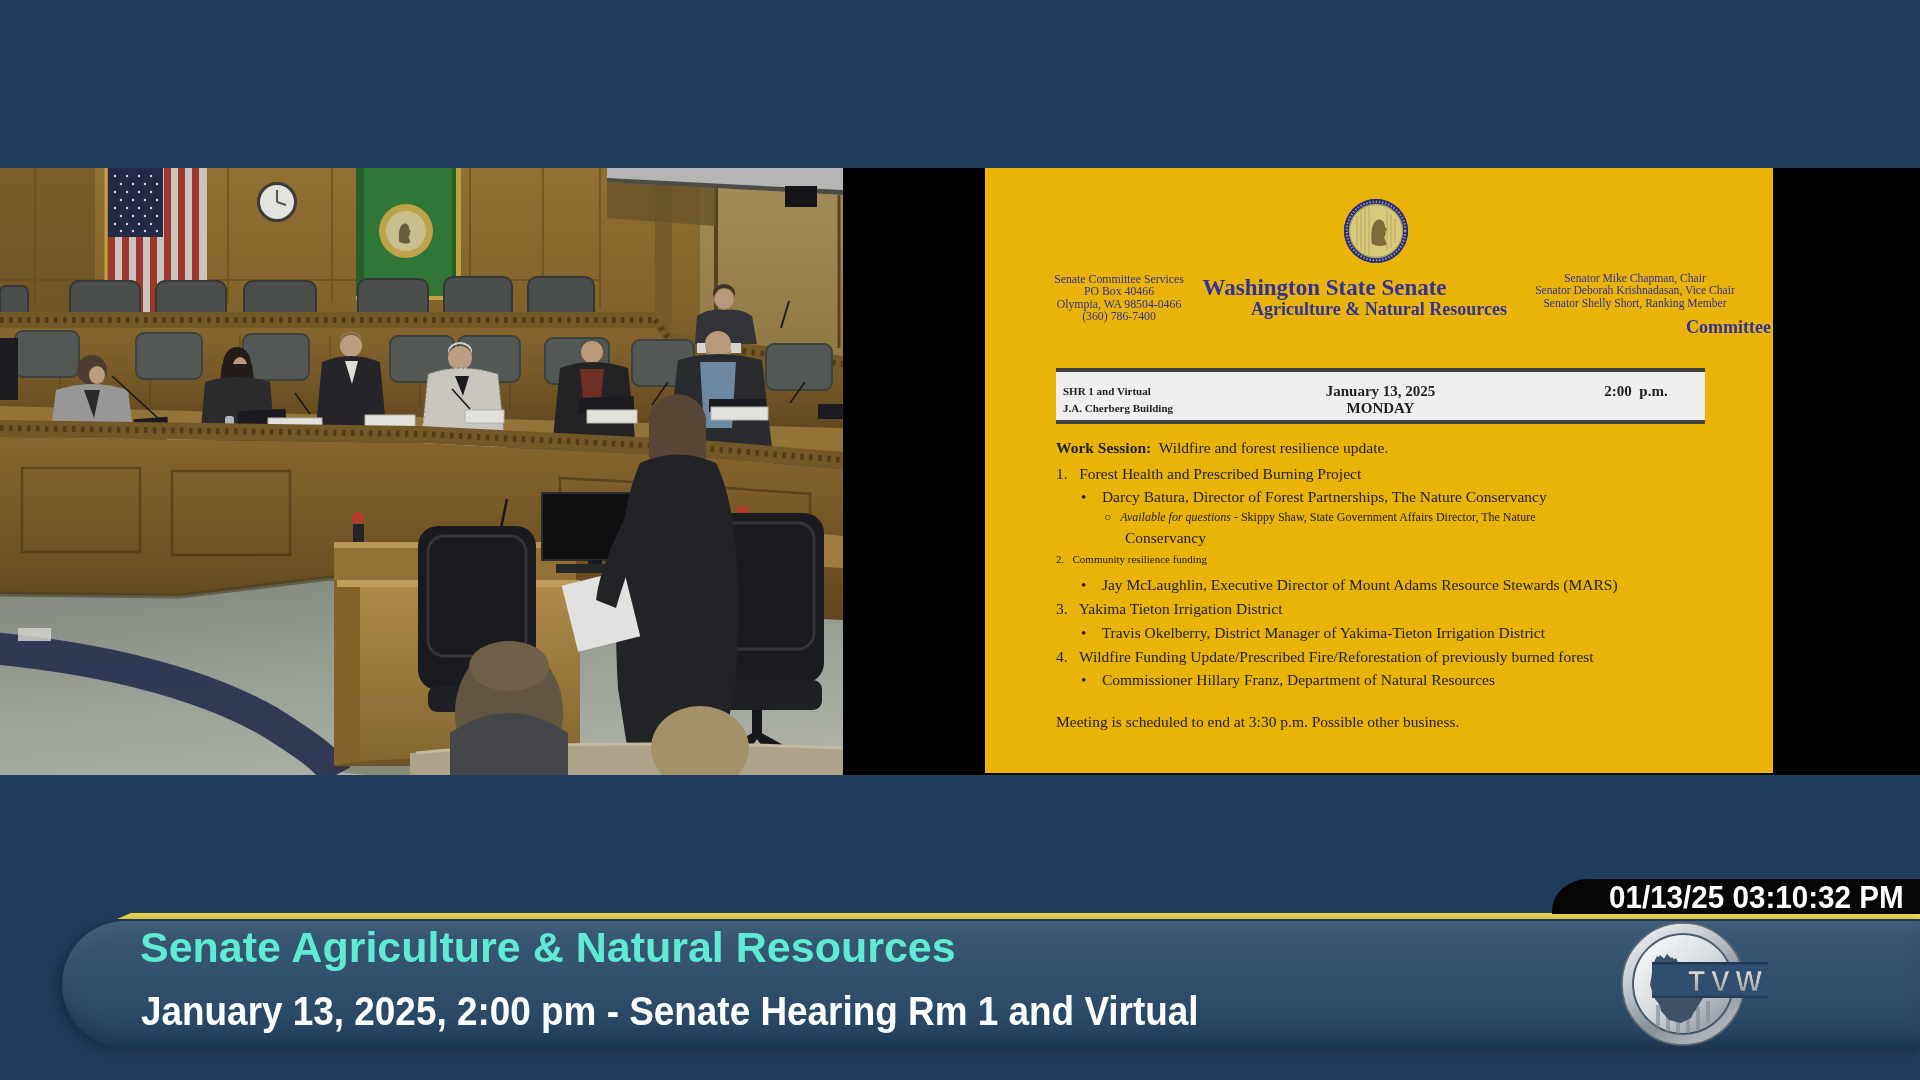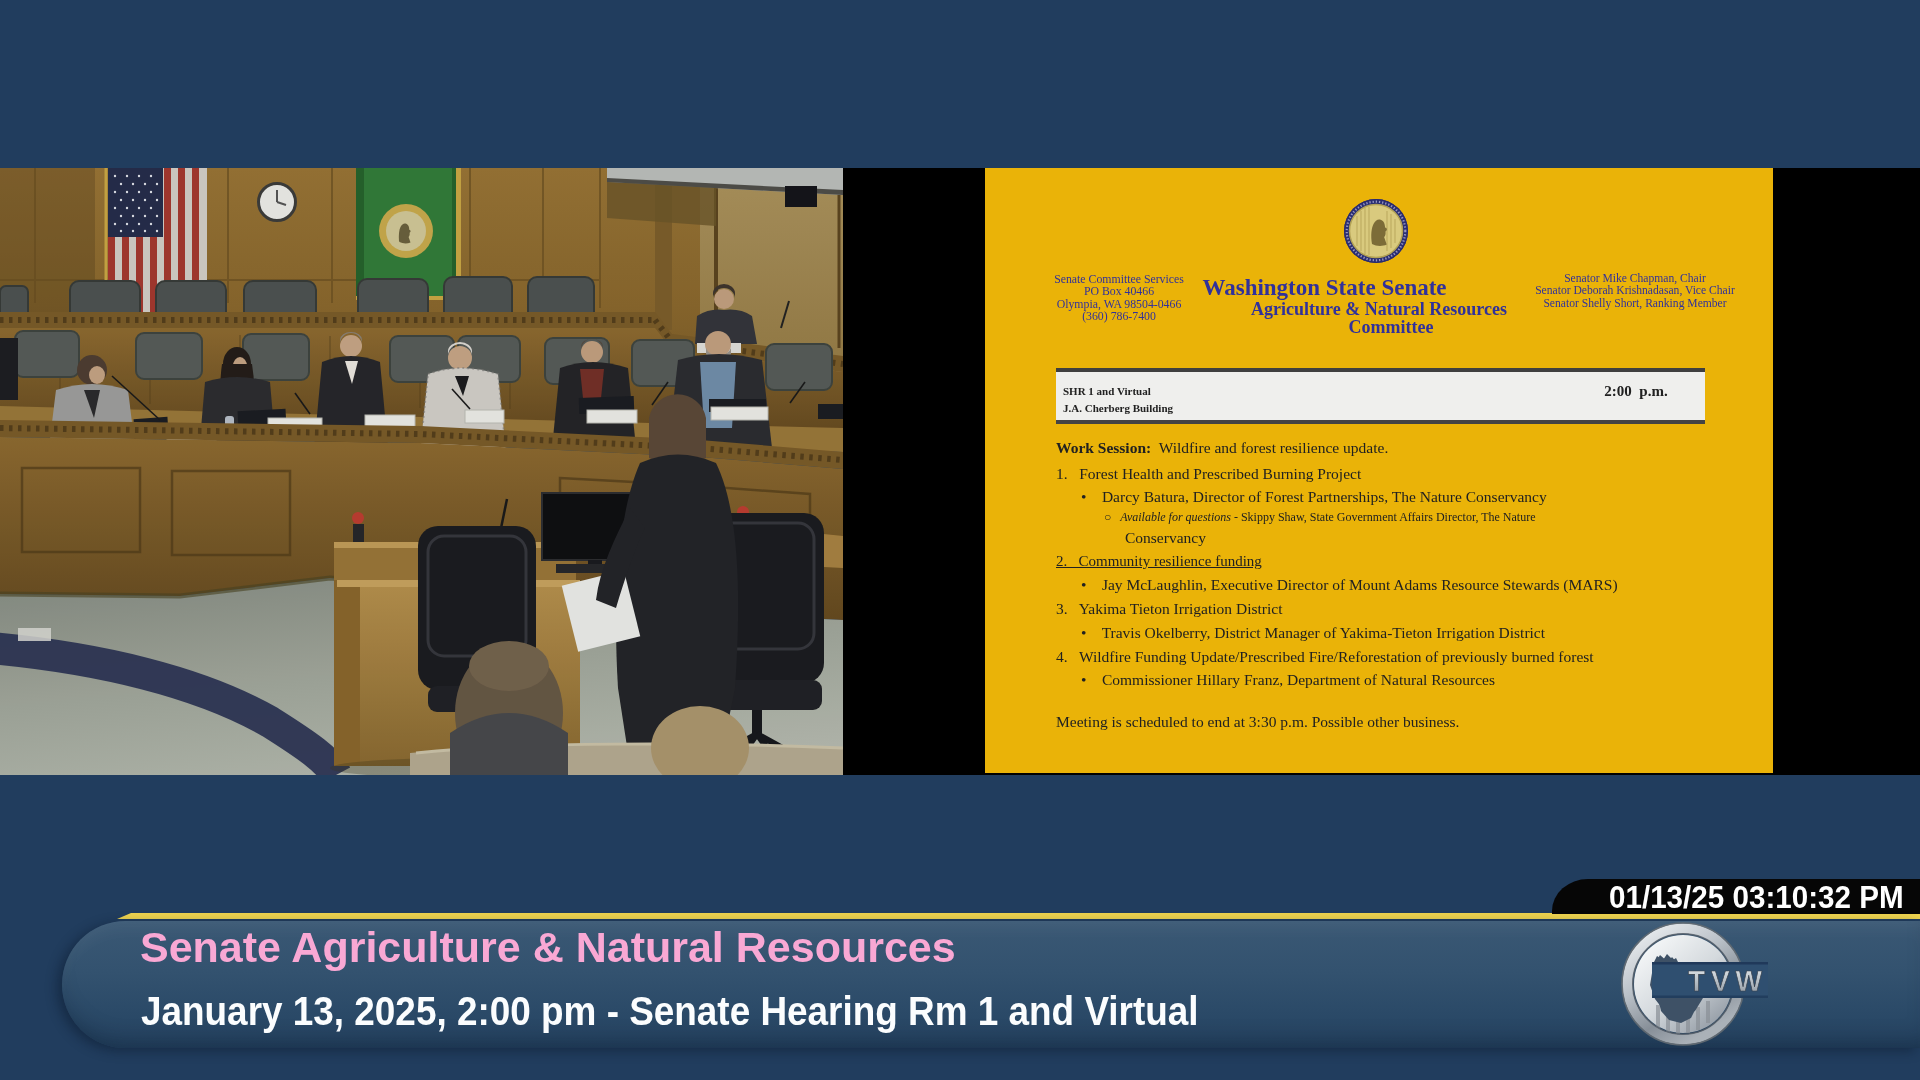--- a/index.html
+++ b/index.html
@@ -17,21 +17,21 @@
   #yellow{left:117px;top:913px;width:1803px;height:6px;background:#edd34f;
           clip-path:polygon(14px 0,100% 0,100% 100%,0 100%);}
   #tsbar{left:1552px;top:879px;width:368px;height:35px;background:#060606;
          border-top-left-radius:36px 32px;}
   #tstext{left:1609px;top:880px;font-weight:bold;font-size:31px;color:#fff;
           transform:scaleX(0.955);transform-origin:left top;letter-spacing:0px;}
   #band{left:62px;top:921px;width:1858px;height:127px;
         border-radius:64px 0 0 64px;
         background:linear-gradient(180deg,#3a5874 0%,#33526f 40%,#2a4967 75%,#254260 100%);
         box-shadow:-5px 3px 12px rgba(8,22,40,0.45), inset 0 14px 20px -10px rgba(255,255,255,0.07), inset 0 -16px 22px -12px rgba(2,16,34,0.35);}
-  #title1{left:140px;top:923px;font-size:43px;font-weight:bold;color:#f9a8d4;
+  #title1{left:140px;top:923px;font-size:43px;font-weight:bold;color:#5eead4;
           transform:scaleX(1);transform-origin:left top;letter-spacing:0px;}
   #title2{left:141px;top:989px;font-size:40px;font-weight:bold;color:#fbfdfe;
           transform:scaleX(0.9225);transform-origin:left top;letter-spacing:0px;}
 </style>
 </head>
 <body>
   <div id="blackpanel" class="abs"></div>
   <div id="video" class="abs">
   <svg width="843" height="607" viewBox="0 0 843 607">
     <defs>
@@ -338,32 +338,33 @@
       <circle cx="33" cy="33" r="29.3" fill="none" stroke="#9a97c0" stroke-width="2.2" stroke-dasharray="1.3 1.9"></circle>
       <circle cx="33" cy="33" r="31.5" fill="none" stroke="#2a2a70" stroke-width="1"></circle>
     </svg>
 
     <div class="abs navy" style="left:44px;top:105px;width:180px;text-align:center;font-size:11.8px;line-height:12.4px;white-space:normal;">Senate Committee Services<br>PO Box 40466<br>Olympia, WA 98504-0466<br>(360) 786-7400</div>
 
     <div class="abs navy" style="left:522px;top:105px;width:256px;text-align:center;font-size:11.6px;line-height:12.4px;white-space:normal;">Senator Mike Chapman, Chair<br>Senator Deborah Krishnadasan, Vice Chair<br>Senator Shelly Short, Ranking Member</div>
 
     <div class="abs navy" style="left:0;top:107px;width:679px;text-align:center;font-size:23px;font-weight:bold;">Washington State Senate</div>
     <div class="abs navy" style="left:0;top:131px;width:788px;text-align:center;font-size:18px;font-weight:bold;">Agriculture &amp; Natural Resources</div>
-    <div class="abs navy" style="left:16px;top:149px;width:780px;text-align:center;font-size:18px;font-weight:bold;">Committee</div>
+    <div class="abs navy" style="left:6px;top:149px;width:780px;text-align:right;font-size:18px;font-weight:bold;">Committee</div>
 
     <div class="abs" style="left:71px;top:200px;width:649px;height:48px;background:#efefed;border-top:4px solid #3f3f3f;border-bottom:4px solid #444;"></div>
     <div class="abs" style="left:78px;top:215px;font-size:11px;font-weight:bold;line-height:17px;">SHR 1 and Virtual<br>J.A. Cherberg Building</div>
+    <div class="abs" style="left:71px;top:215px;width:649px;text-align:center;font-size:15px;font-weight:bold;line-height:17px;">January 13, 2025<br>MONDAY</div>
     <div class="abs" style="left:590px;top:215px;width:122px;text-align:center;font-size:15px;font-weight:bold;">2:00&nbsp; p.m.</div>
 
     <div class="abs" style="left:71px;top:271px;font-size:15.5px;"><b>Work Session:</b>&nbsp; Wildfire and forest resilience update.</div>
     <div class="abs" style="left:71px;top:297px;font-size:15.5px;">1.&nbsp;&nbsp; Forest Health and Prescribed Burning Project</div>
     <div class="abs" style="left:96px;top:320px;font-size:15.5px;">•&nbsp;&nbsp;&nbsp; Darcy Batura, Director of Forest Partnerships, The Nature Conservancy</div>
     <div class="abs" style="left:119px;top:342px;font-size:12px;">○&nbsp;&nbsp; <i>Available for questions</i> - Skippy Shaw, State Government Affairs Director, The Nature</div>
     <div class="abs" style="left:140px;top:361px;font-size:15.5px;">Conservancy</div>
-    <div class="abs" style="left:71px;top:385px;font-size:15px;text-decoration:underline;">2.&nbsp;&nbsp; Community resilience funding</div>
+    <div class="abs" style="left:71px;top:385px;font-size:11px;">2.&nbsp;&nbsp; Community resilience funding</div>
     <div class="abs" style="left:96px;top:408px;font-size:15.5px;">•&nbsp;&nbsp;&nbsp; Jay McLaughlin, Executive Director of Mount Adams Resource Stewards (MARS)</div>
     <div class="abs" style="left:71px;top:432px;font-size:15.5px;">3.&nbsp;&nbsp; Yakima Tieton Irrigation District</div>
     <div class="abs" style="left:96px;top:456px;font-size:15.5px;">•&nbsp;&nbsp;&nbsp; Travis Okelberry, District Manager of Yakima-Tieton Irrigation District</div>
     <div class="abs" style="left:71px;top:480px;font-size:15.5px;">4.&nbsp;&nbsp; Wildfire Funding Update/Prescribed Fire/Reforestation of previously burned forest</div>
     <div class="abs" style="left:96px;top:503px;font-size:15.5px;">•&nbsp;&nbsp;&nbsp; Commissioner Hillary Franz, Department of Natural Resources</div>
     <div class="abs" style="left:71px;top:545px;font-size:15.5px;">Meeting is scheduled to end at 3:30 p.m. Possible other business.</div>
   </div>
   <div id="yellow" class="abs"></div>
   <div id="tsbar" class="abs"></div>
   <div id="tstext" class="abs">01/13/25 03:10:32 PM</div>

